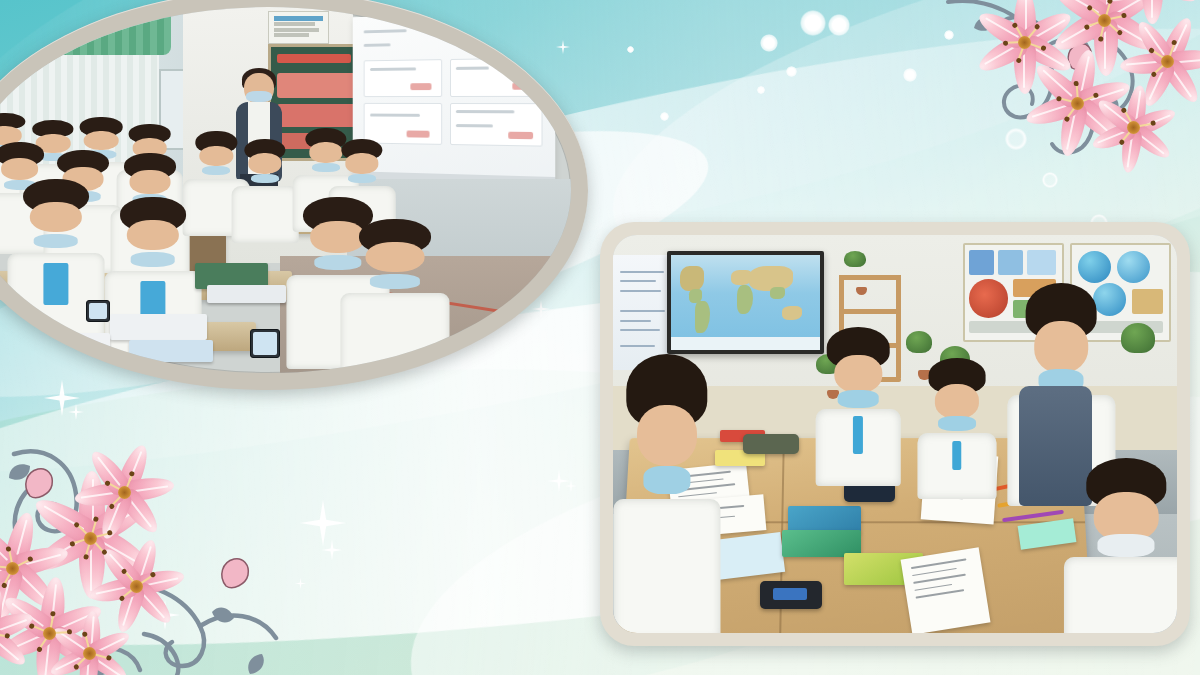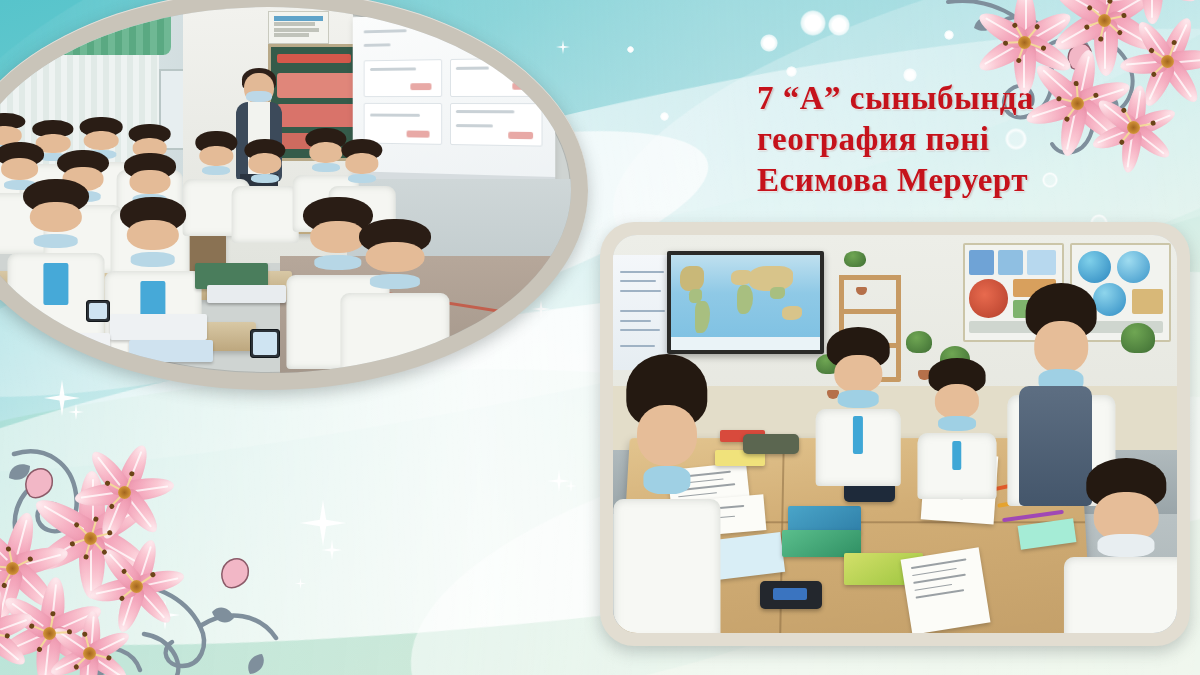--- a/index.html
+++ b/index.html
@@ -615,25 +615,20 @@
         <div class="s2-person" style="left:80%;top:56%;width:22%;height:48%;">
           <div class="hair" style="width:64%;height:26%;"></div>
           <div class="face" style="width:52%;height:26%;"></div>
           <div class="mask" style="width:46%;height:12%;background:#e8eef1;"></div>
           <div class="shirt" style="width:100%;height:48%;"></div>
         </div>
       </div>
     </div>
   </div>
 
-  <div class="title">
-    <span class="line">7 “А” сыныбында</span>
-    <span class="line">география пәні</span>
-    <span class="line">Есимова Меруерт</span>
-  </div>
 
   <div class="vines" style="right:40px;top:-10px;width:220px;height:200px;">
     <svg viewBox="0 0 220 200" width="220" height="200">
       <g fill="none" stroke="#7f8f9c" stroke-width="4" stroke-linecap="round">
         <path d="M8 12 C48 6 86 26 104 58 C120 86 112 118 88 126 C68 133 56 112 70 100 C82 90 96 100 92 114"></path>
         <path d="M104 58 C134 38 170 44 186 70 C200 92 190 120 168 124 C150 127 142 110 154 101"></path>
         <path d="M120 90 C146 96 160 122 150 146 C142 165 120 168 112 154"></path>
         <path d="M58 34 C74 22 96 26 104 42"></path>
       </g>
       <g fill="#7f8f9c">

